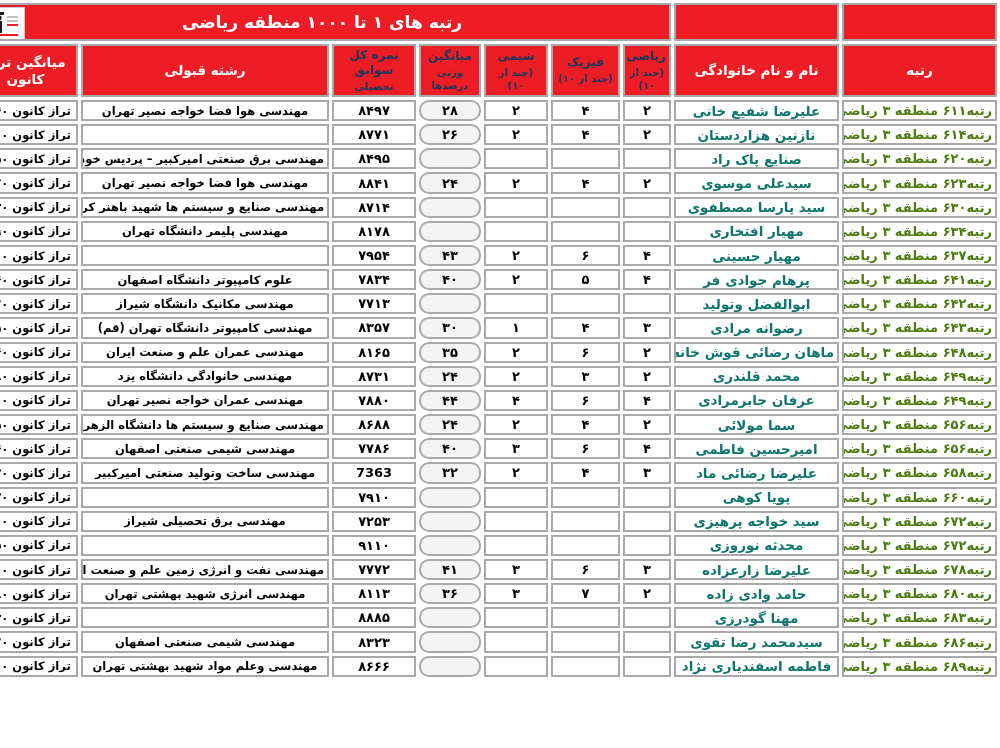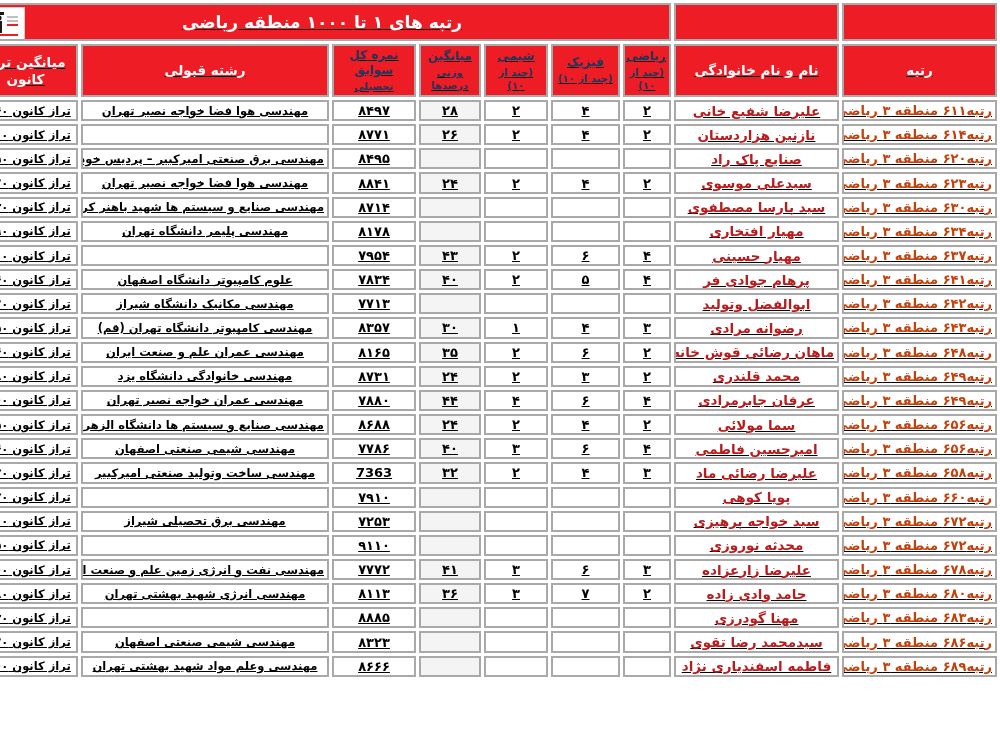--- a/index.html
+++ b/index.html
@@ -3,21 +3,20 @@
 <meta charset="utf-8">
 <style>
   html, body { margin: 0; padding: 0; background: #ffffff; }
   body { font-family: "DejaVu Sans", sans-serif; }
   .sheet {
     width: 1000px;
     height: 680px;
     direction: rtl;
     background: #ffffff;
     overflow: hidden;
-    text-decoration: underline;
   }
   table.rank-table {
     width: 100%;
     height: 100%;
     border-collapse: separate;
     border-spacing: 3px;
     table-layout: fixed;
   }
   td, th {
     border: 2px solid #a9a9a9;
@@ -56,35 +55,35 @@
     background: #ee1c25;
     font-weight: bold;
     white-space: normal;
     line-height: 1.25;
   }
   th.h-white { color: #ffffff; font-size: 13.5px; }
   th.h-navy  { color: #17375d; font-size: 12px; }
   th .sub { display: block; font-size: 10px; font-weight: bold; margin-top: 3px; }
   
   td.rank-cell {
-    color: #c2410c;
+    color: #4d7c0f;
     font-weight: bold;
     font-size: 13px;
   }
   td.name-cell {
-    color: #b91c1c;
+    color: #0f766e;
     font-weight: bold;
     font-size: 13.5px;
   }
   td.num-cell {
     color: #000000;
     font-weight: bold;
     font-size: 13px;
   }
-  td.weighted-cell { background: #f4f4f4; }
+  td.weighted-cell { background: #f4f4f4; border-radius: 10px; }
   td.field-cell, td.kanoon-cell {
     color: #000000;
     font-weight: bold;
     font-size: 11.5px;
   }
 </style>
 </head>
 <body>
 
 <div class="sheet">

